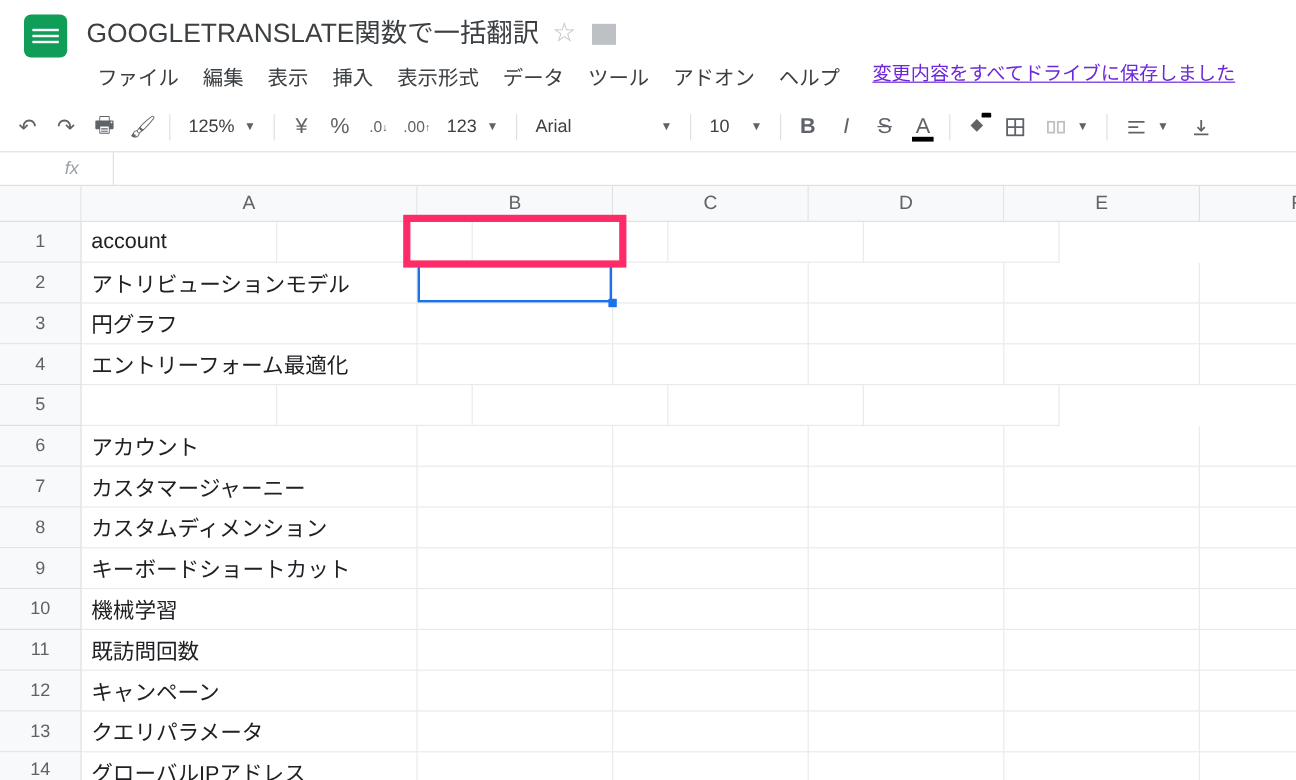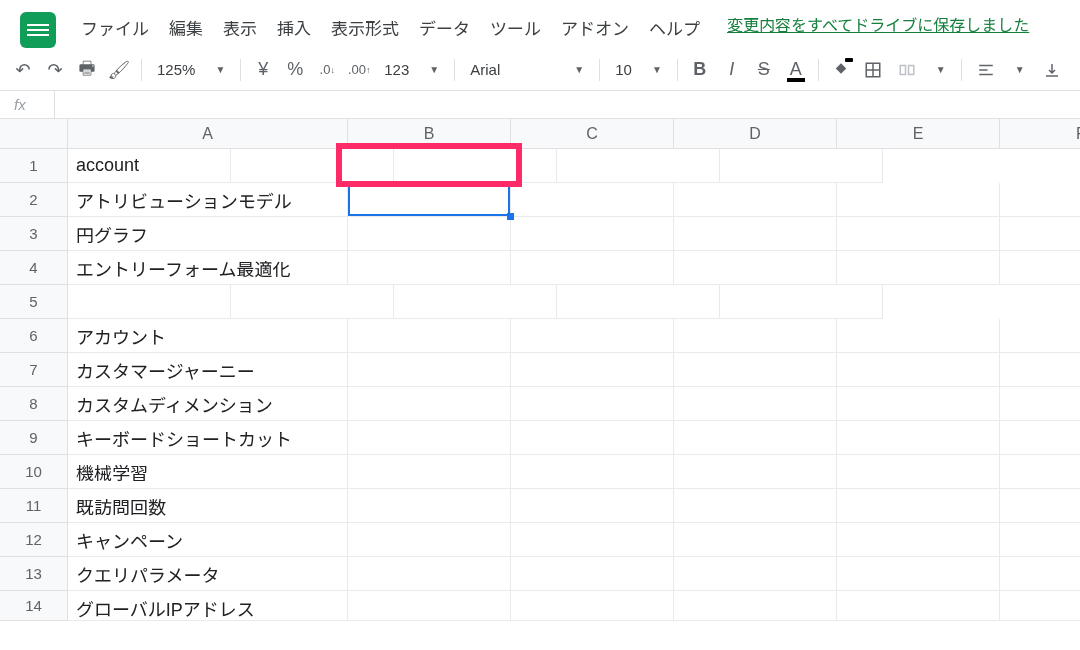--- a/index.html
+++ b/index.html
@@ -52,53 +52,54 @@
     display: flex;
     align-items: flex-start;
     gap: 2px;
     padding: 4px 0 6px 4px;
     font-size: 17px;
     color: #3c4043;
   }
   .menubar .menu-item { padding: 3px 9px; cursor: pointer; border-radius: 3px; }
   .save-status {
     margin-left: 16px;
-    color: #15803d;
+    color: #6d28d9;
     text-decoration: underline;
     font-size: 16px;
   }
 
   
   .toolbar {
     display: flex;
     align-items: center;
     padding: 3px 8px;
     border-bottom: 1px solid #e0e0e0;
     height: 42px;
     gap: 2px;
   }
   .tb-btn {
     min-width: 30px; height: 30px;
     display: flex; align-items:center; justify-content:center;
     border-radius:3px; cursor:pointer;
     color:#5f6368; font-size:18px;
   }
   .tb-sep { width:1px; height:22px; background:#e0e0e0; margin:0 5px; }
-  .tb-drop { display:flex; align-items:center; gap:20px; padding:0 8px; cursor:pointer; font-size:15px; color:#3c4043; }
+  .tb-drop { display:flex; align-items:center; gap:8px; padding:0 8px; cursor:pointer; font-size:15px; color:#3c4043; }
   .tb-drop .caret { font-size:10px; color:#5f6368; }
   .font-color { position:relative; }
   .font-color::after { content:""; position:absolute; bottom:3px; left:6px; right:6px; height:4px; background:#000; }
   .fill-color { position:relative; }
   .fill-color::after { content:""; position:absolute; top:3px; right:3px; width:8px; height:4px; background:#000; border-radius:1px; }
 
   
   .formula-bar {
     display:flex; align-items:center;
     border-bottom: 1px solid #e0e0e0;
     height: 28px;
+    padding-left: 40px;
   }
   .fx-label {
     width: 55px;
     font-style: italic;
     color:#9aa0a6;
     font-size:15px;
     padding-left: 14px;
     border-right:1px solid #e0e0e0;
     height:100%;
     display:flex; align-items:center;
@@ -174,20 +175,27 @@
 
 <div class="header">
   <div class="logo-wrap">
     <div class="logo">
       <span></span>
         <span></span>
         <span></span>
     </div>
   </div>
   <div class="title-area">
+    <div class="doc-title">
+      <span class="title-text">GOOGLETRANSLATE関数で一括翻訳</span>
+      <span class="title-icons">
+        <span>☆</span>
+        <span style="font-size:20px;">▇</span>
+      </span>
+    </div>
     <div class="menubar">
       <div class="menu-item">ファイル</div>
       <div class="menu-item">編集</div>
       <div class="menu-item">表示</div>
       <div class="menu-item">挿入</div>
       <div class="menu-item">表示形式</div>
       <div class="menu-item">データ</div>
       <div class="menu-item">ツール</div>
       <div class="menu-item">アドオン</div>
       <div class="menu-item">ヘルプ</div>

